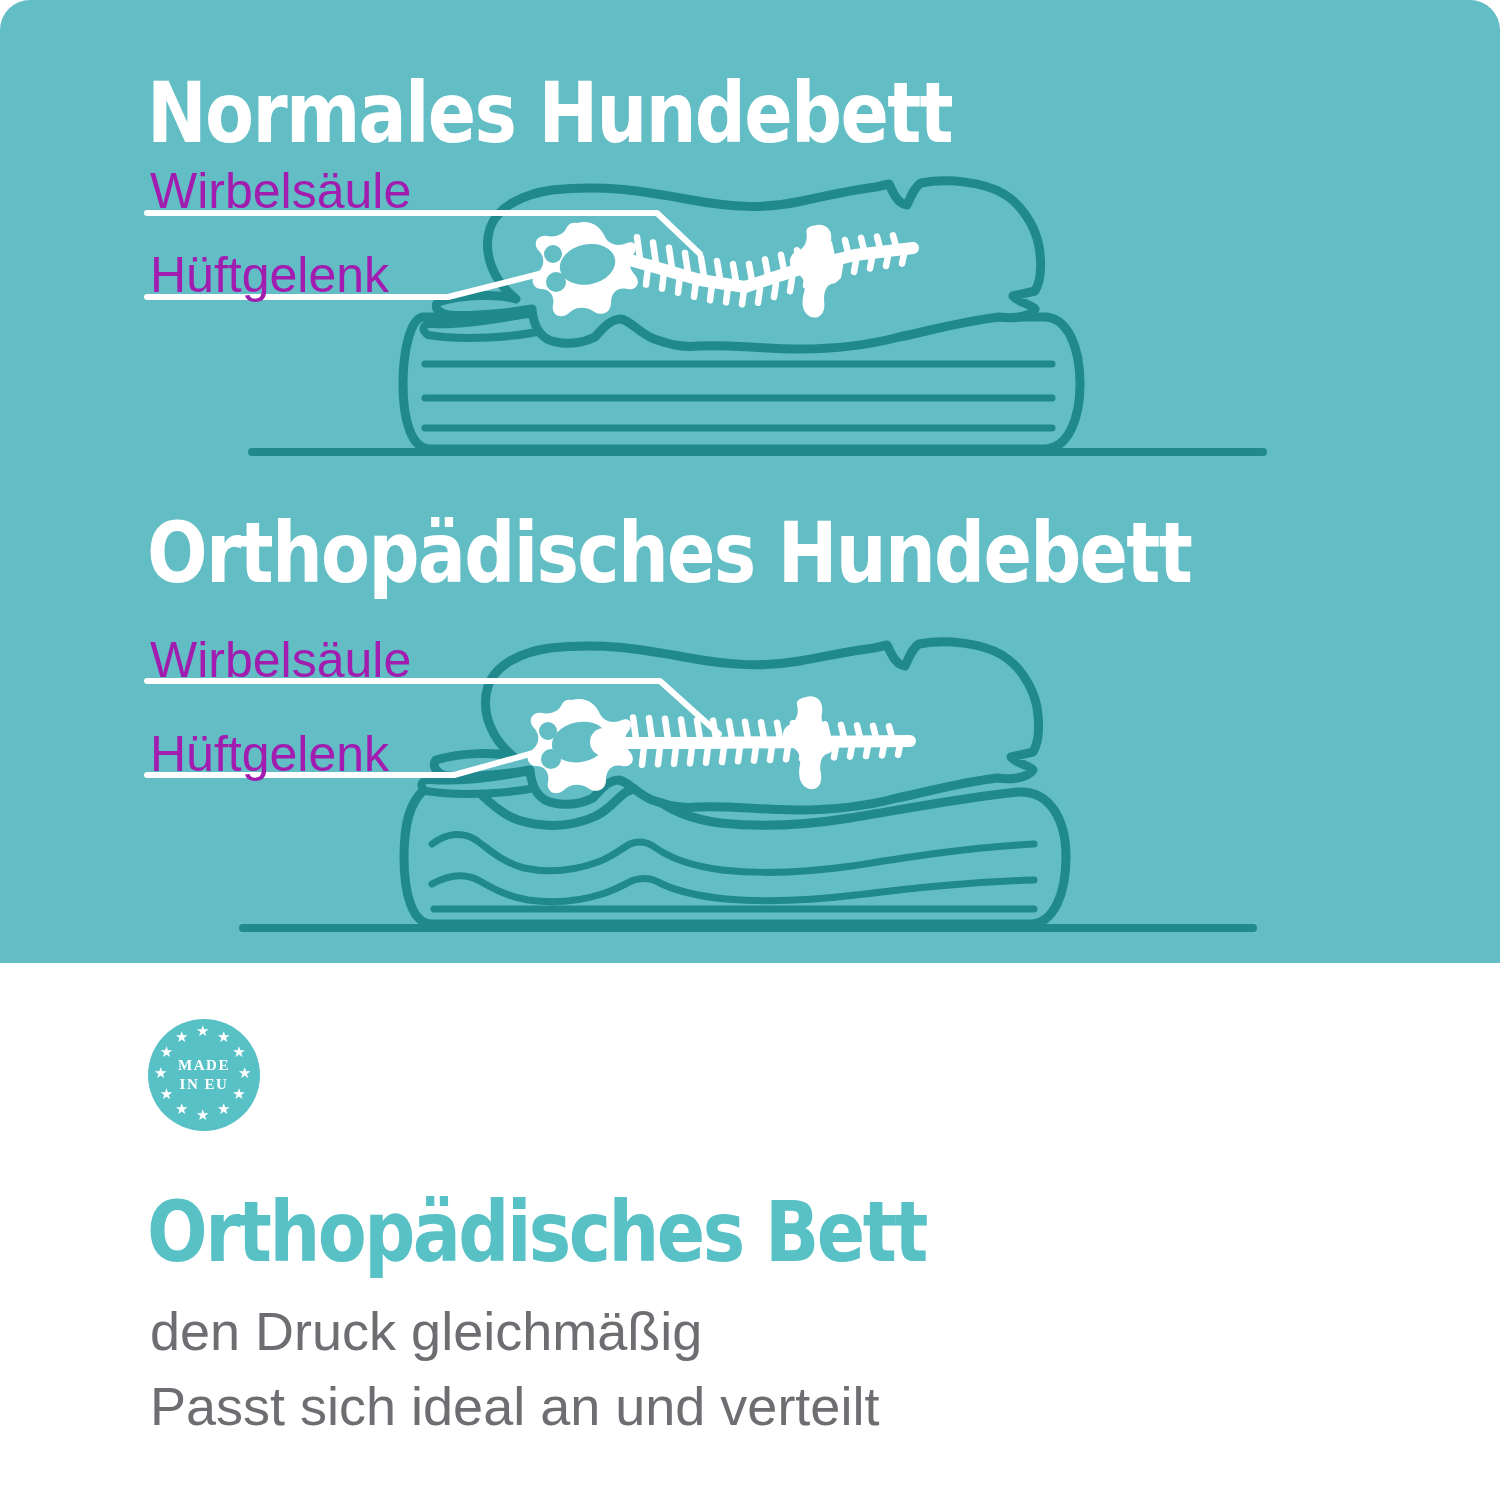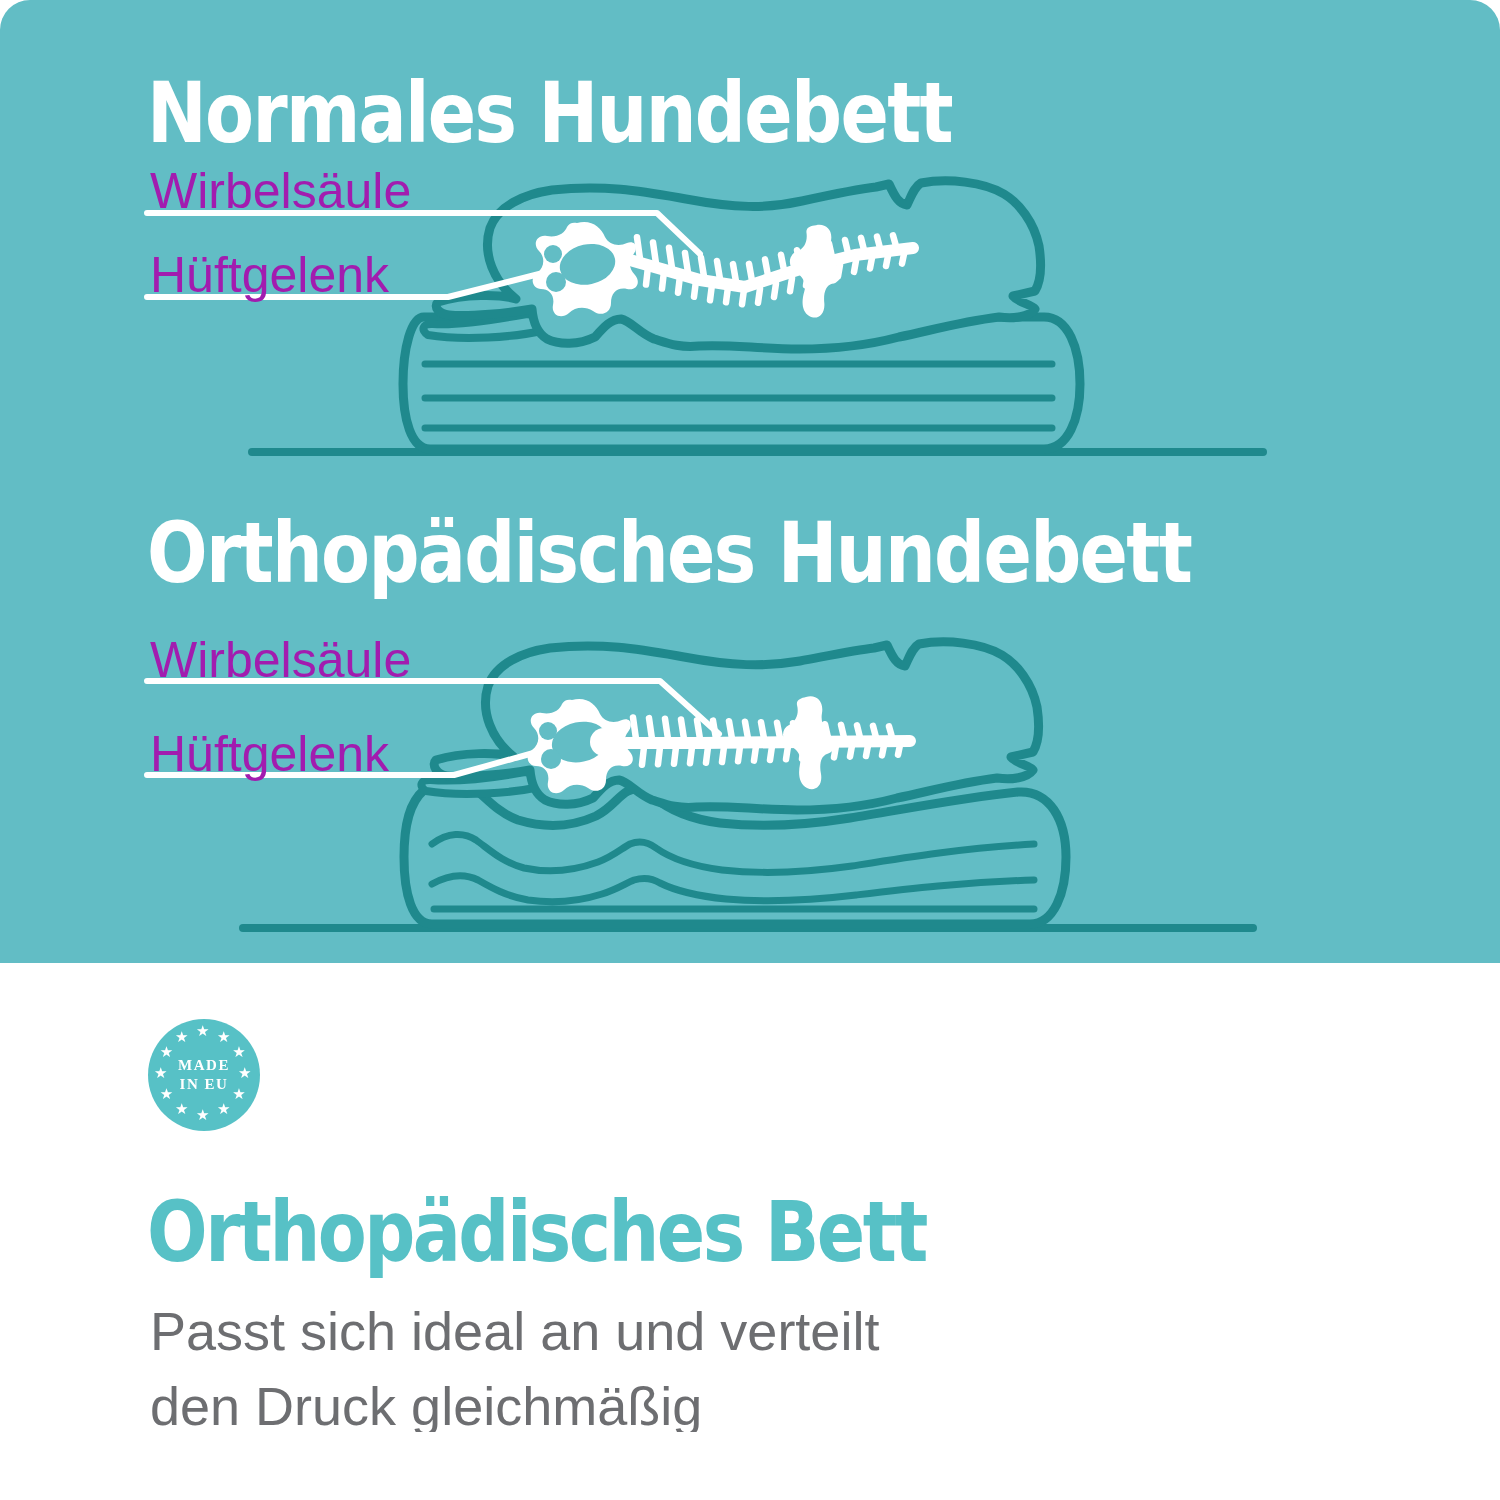--- a/index.html
+++ b/index.html
@@ -229,16 +229,16 @@
         <span class="star" style="left: 27px; top: 10.6269px;">★</span>
       </div>
     <div class="badge-text">
       <span>MADE</span>
       <span>IN EU</span>
     </div>
   </div>
 
   <div class="footer-heading" style="left:147px;top:1190px;">Orthopädisches Bett</div>
   <div class="footer-body" style="left:150px;top:1294px;">
+    <div>den Druck gleichmäßig</div>
     <div>Passt sich ideal an und verteilt</div>
-    <div>den Druck gleichmäßig</div>
   </div>
 </div>
 
 </body></html>

